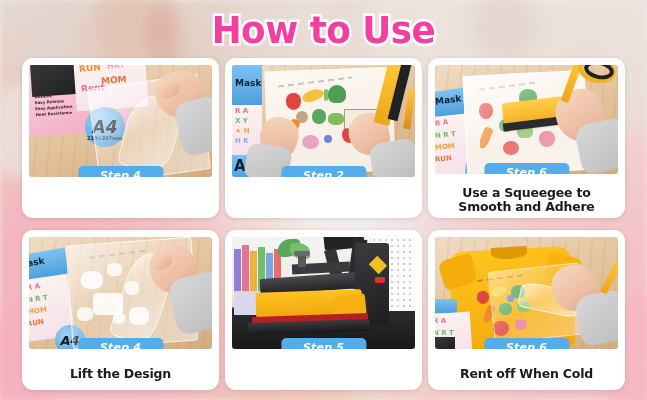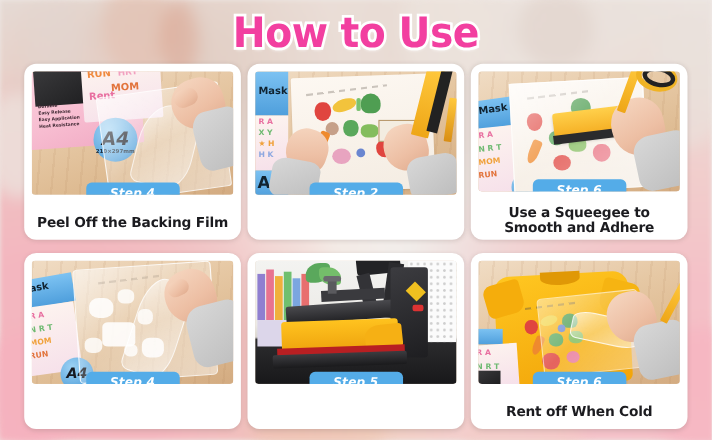--- a/index.html
+++ b/index.html
@@ -243,21 +243,20 @@
       <div class="label-txt" style="left:58px; top:70px; font-size:5px; color:#20303f;">210×297mm</div>
 
       <div class="film" style="left:64px; top:16px; width:112px; height:96px; transform:rotate(-8deg); border-radius:3px;"></div>
       <div class="film" style="left:96px; top:30px; width:52px; height:76px; transform:rotate(14deg); border-radius:50% 6px 40% 8px; opacity:0.85;"></div>
 
       <div class="hand" style="right:8px; top:6px; width:48px; height:46px; transform:rotate(-16deg);"></div>
       <div class="hand" style="right:32px; top:16px; width:22px; height:16px; border-radius:8px; transform:rotate(-22deg);"></div>
       <div class="sleeve" style="right:-10px; top:34px; width:44px; height:54px; transform:rotate(-14deg);"></div>
       <div class="badge">Step 4</div>
     </div>
-    <div class="caption">Peel Off the Backing Film</div>
   </div>
 
   <div class="card">
     <div class="photo">
       <div class="wood"></div>
 
       <div class="blue-strip" style="left:0; top:0; width:30px; height:40px;"></div>
       <div class="label-txt" style="left:3px; top:13px; font-size:9px; color:#10222f;">Mask</div>
       <div class="letter-sheet" style="left:0; top:40px; width:30px; height:50px;"></div>
       <div class="label-txt" style="left:3px; top:42px; font-size:7px; color:#e86fa0;">R A</div>
@@ -356,20 +355,21 @@
       <div class="veg" style="left:96px; top:44px; width:14px; height:14px; background:rgba(255,255,255,0.8); border-radius:40%;"></div>
       <div class="veg" style="left:100px; top:70px; width:20px; height:18px; background:rgba(255,255,255,0.85); border-radius:36%;"></div>
       <div class="veg" style="left:48px; top:70px; width:16px; height:14px; background:rgba(255,255,255,0.8); border-radius:40%;"></div>
       <div class="veg" style="left:84px; top:76px; width:12px; height:11px; background:rgba(255,255,255,0.8); border-radius:40%;"></div>
       <div class="film" style="left:92px; top:16px; width:44px; height:90px; transform:rotate(18deg); border-radius:40% 6px 34% 8px; opacity:0.95;"></div>
       <div class="hand" style="right:16px; top:8px; width:46px; height:48px; transform:rotate(-18deg);"></div>
       <div class="hand" style="right:40px; top:18px; width:20px; height:14px; border-radius:8px; transform:rotate(-26deg);"></div>
       <div class="sleeve" style="right:-12px; top:38px; width:52px; height:56px; transform:rotate(-14deg);"></div>
       <div class="badge">Step 4</div>
     </div>
+    <div class="caption">Lift the Design</div>
   </div>
 
   <div class="card">
     <div class="photo">
       <div style="position:absolute; inset:0; background:linear-gradient(180deg,#f3f3f1 0%,#eceae6 52%,#d8d5d0 62%,#2c2c2e 64%,#18181a 100%);"></div>
 
       <div style="position:absolute; right:0; top:0; width:44px; height:74px; background:#fbfbfb;
         background-image: radial-gradient(circle, #cfcfcf 1px, rgba(0,0,0,0) 1.4px);
         background-size: 6px 6px;"></div>
 

